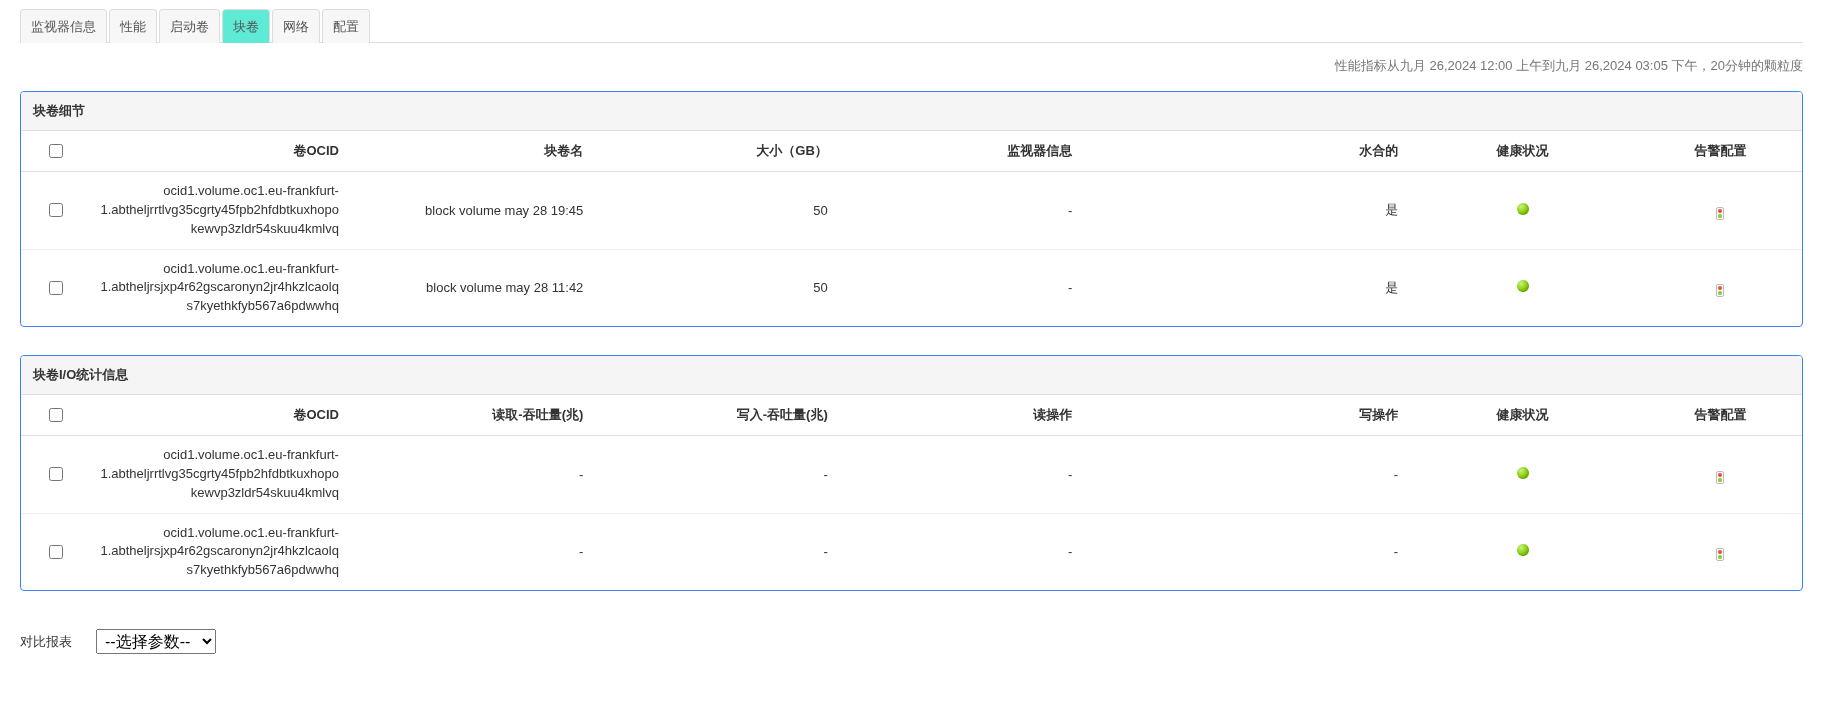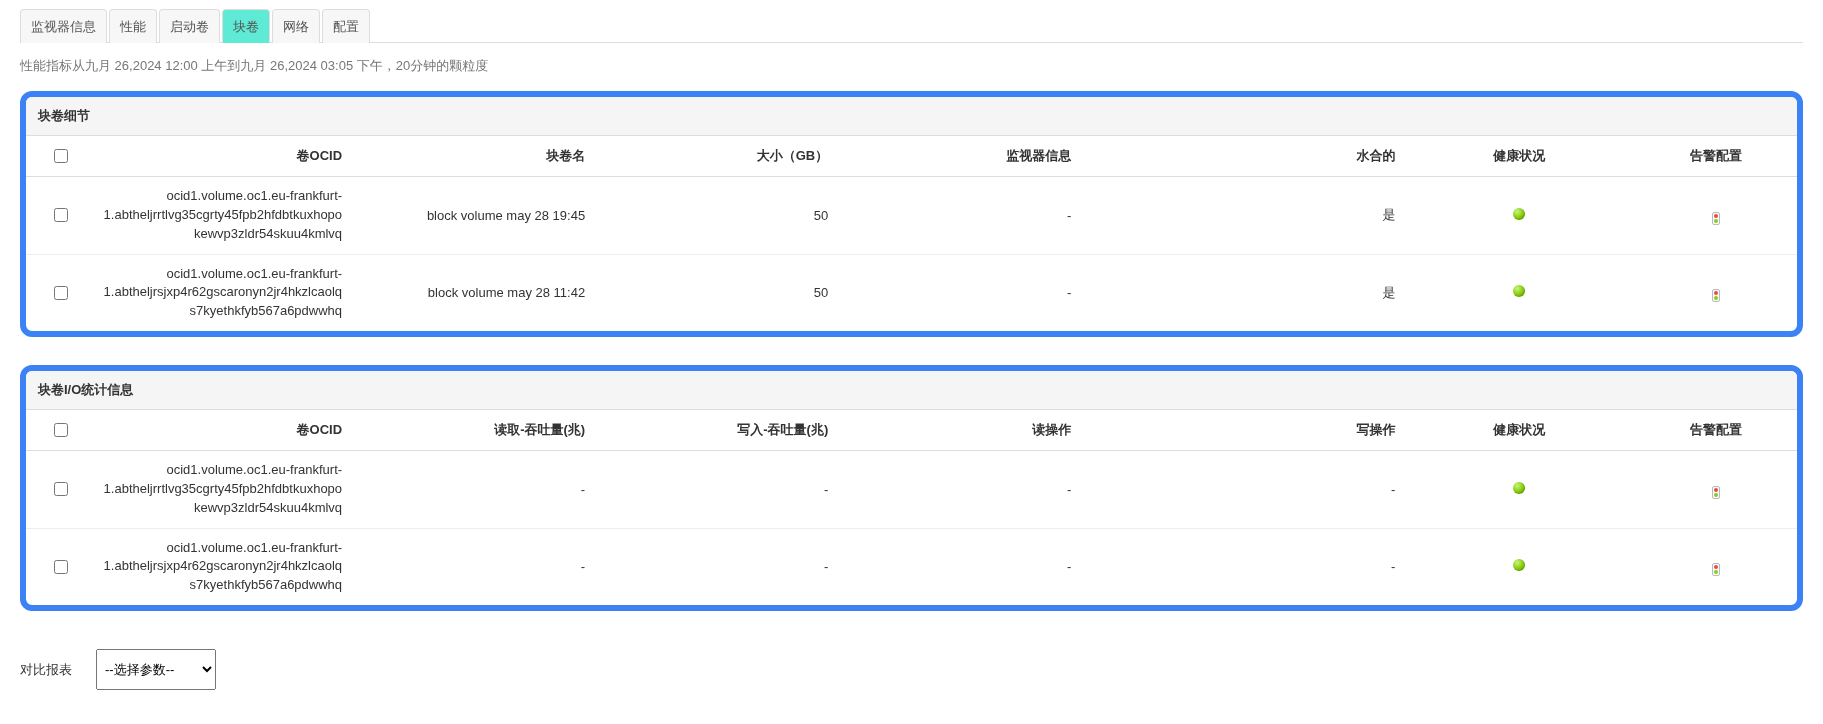--- a/index.html
+++ b/index.html
@@ -31,27 +31,28 @@
     line-height: 1;
     position: relative;
     top: 1px;
   }
   .tab.active {
     background: #5eead4;
     border-color: #ddd #ddd #fff #ddd;
     color: #555;
   }
   .perf-note {
+    text-align: right;
     color: #777;
     font-size: 13px;
     padding: 6px 0 16px 0;
   }
   .panel {
-    border: 6px solid #3b82f6;
-    border-radius: 12px;
+    border: 1px solid #3b82f6;
+    border-radius: 4px;
     margin-bottom: 28px;
     background: #fff;
     overflow: hidden;
   }
   .panel-header {
     padding: 10px 12px;
     font-weight: bold;
     background: #f5f5f5;
     border-bottom: 1px solid #ddd;
     font-size: 13px;
@@ -118,22 +119,22 @@
   .traffic .red   { background: #e74c3c; }
   .traffic .green { background: #8ac926; }
   .compare-row {
     padding: 10px 0 6px 0;
     display: flex;
     align-items: center;
     gap: 24px;
     font-size: 13px;
   }
   .compare-row select {
-    font-size: 13px;
-    padding: 11px 4px;
+    font-size: 16px;
+    padding: 2px 4px;
     min-width: 120px;
   }
   input[type=checkbox] {
     width: 14px; height: 14px;
     cursor: pointer;
   }
   .center { text-align: center; }
 </style>
 </head>
 <body>

